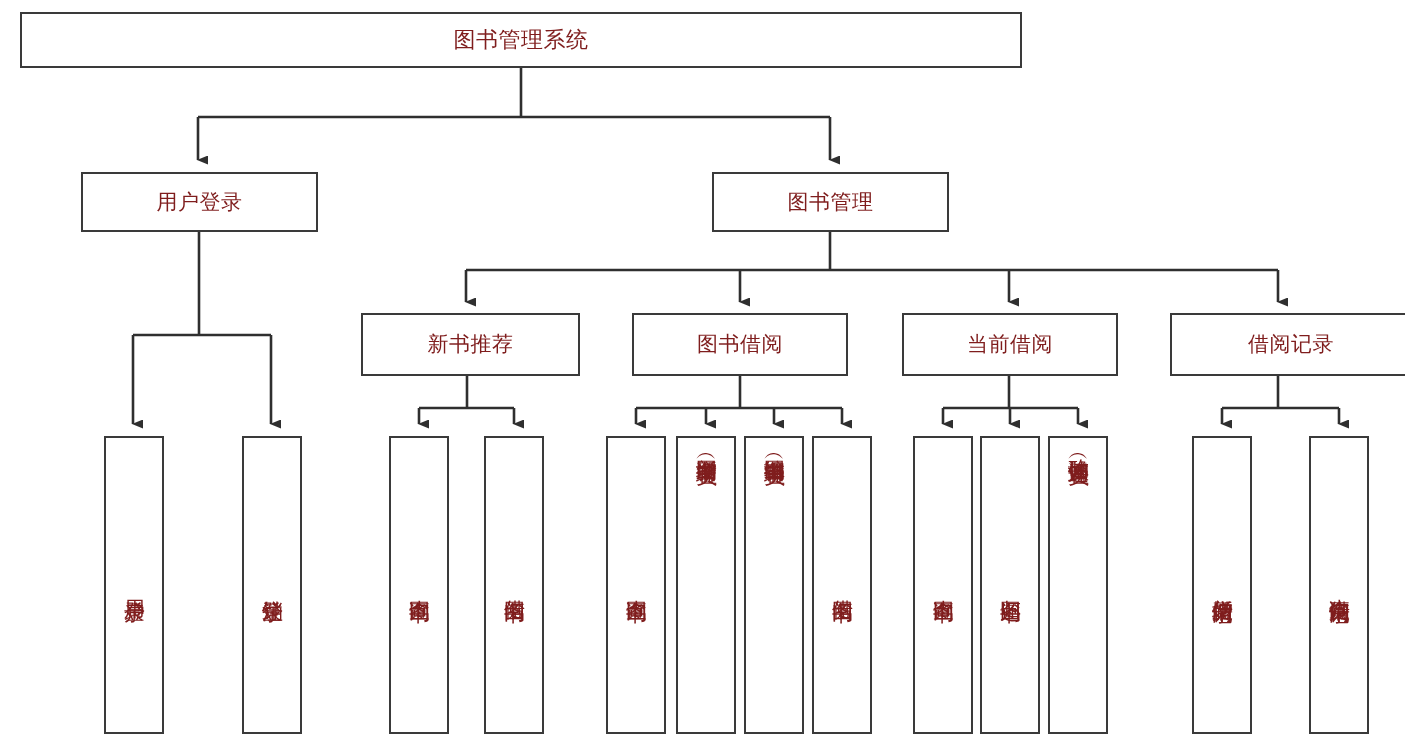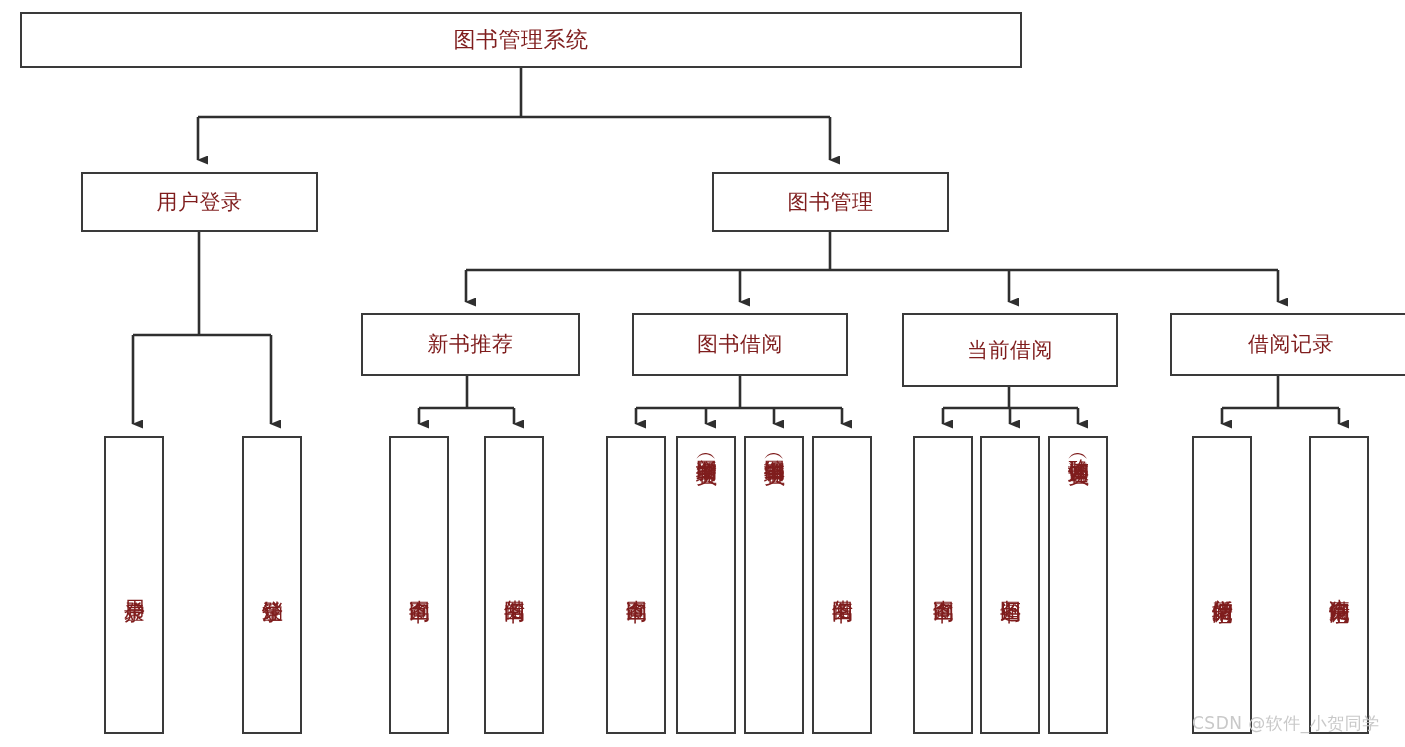--- a/index.html
+++ b/index.html
@@ -143,21 +143,21 @@
   <div class="node horizontal" style="left:712px; top:172px; width:237px; height:60px;justify-content:center;">
     <span class="node-label">图书管理</span>
   </div>
 
   <div class="node horizontal" style="left:361px; top:313px; width:219px; height:63px;">
     <span class="node-label">新书推荐</span>
   </div>
   <div class="node horizontal" style="left:632px; top:313px; width:216px; height:63px;">
     <span class="node-label">图书借阅</span>
   </div>
-  <div class="node horizontal" style="left:902px; top:313px; width:216px; height:74px;">
+  <div class="node horizontal" style="left:902px; top:313px; width:216px; height:63px;">
     <span class="node-label">当前借阅</span>
   </div>
   <div class="node horizontal" style="left:1170px; top:313px; width:242px; height:63px;">
     <span class="node-label">借阅记录</span>
   </div>
 
   <div class="node vertical centered" style="left:104px; top:436px; width:60px; height:298px;">
     <span class="node-label">用户登录</span>
   </div>
   <div class="node vertical centered" style="left:242px; top:436px; width:60px; height:298px;">
@@ -194,15 +194,14 @@
     <span class="node-label">确认归还（管理员）</span>
   </div>
 
   <div class="node vertical centered" style="left:1192px; top:436px; width:60px; height:298px;">
     <span class="node-label">新增借阅记录</span>
   </div>
   <div class="node vertical centered" style="left:1309px; top:436px; width:60px; height:298px;">
     <span class="node-label">查询借阅记录</span>
   </div>
 
-  <div class="watermark">CSDN @软件_小贺同学</div>
 
 </div>
 
 </body></html>

